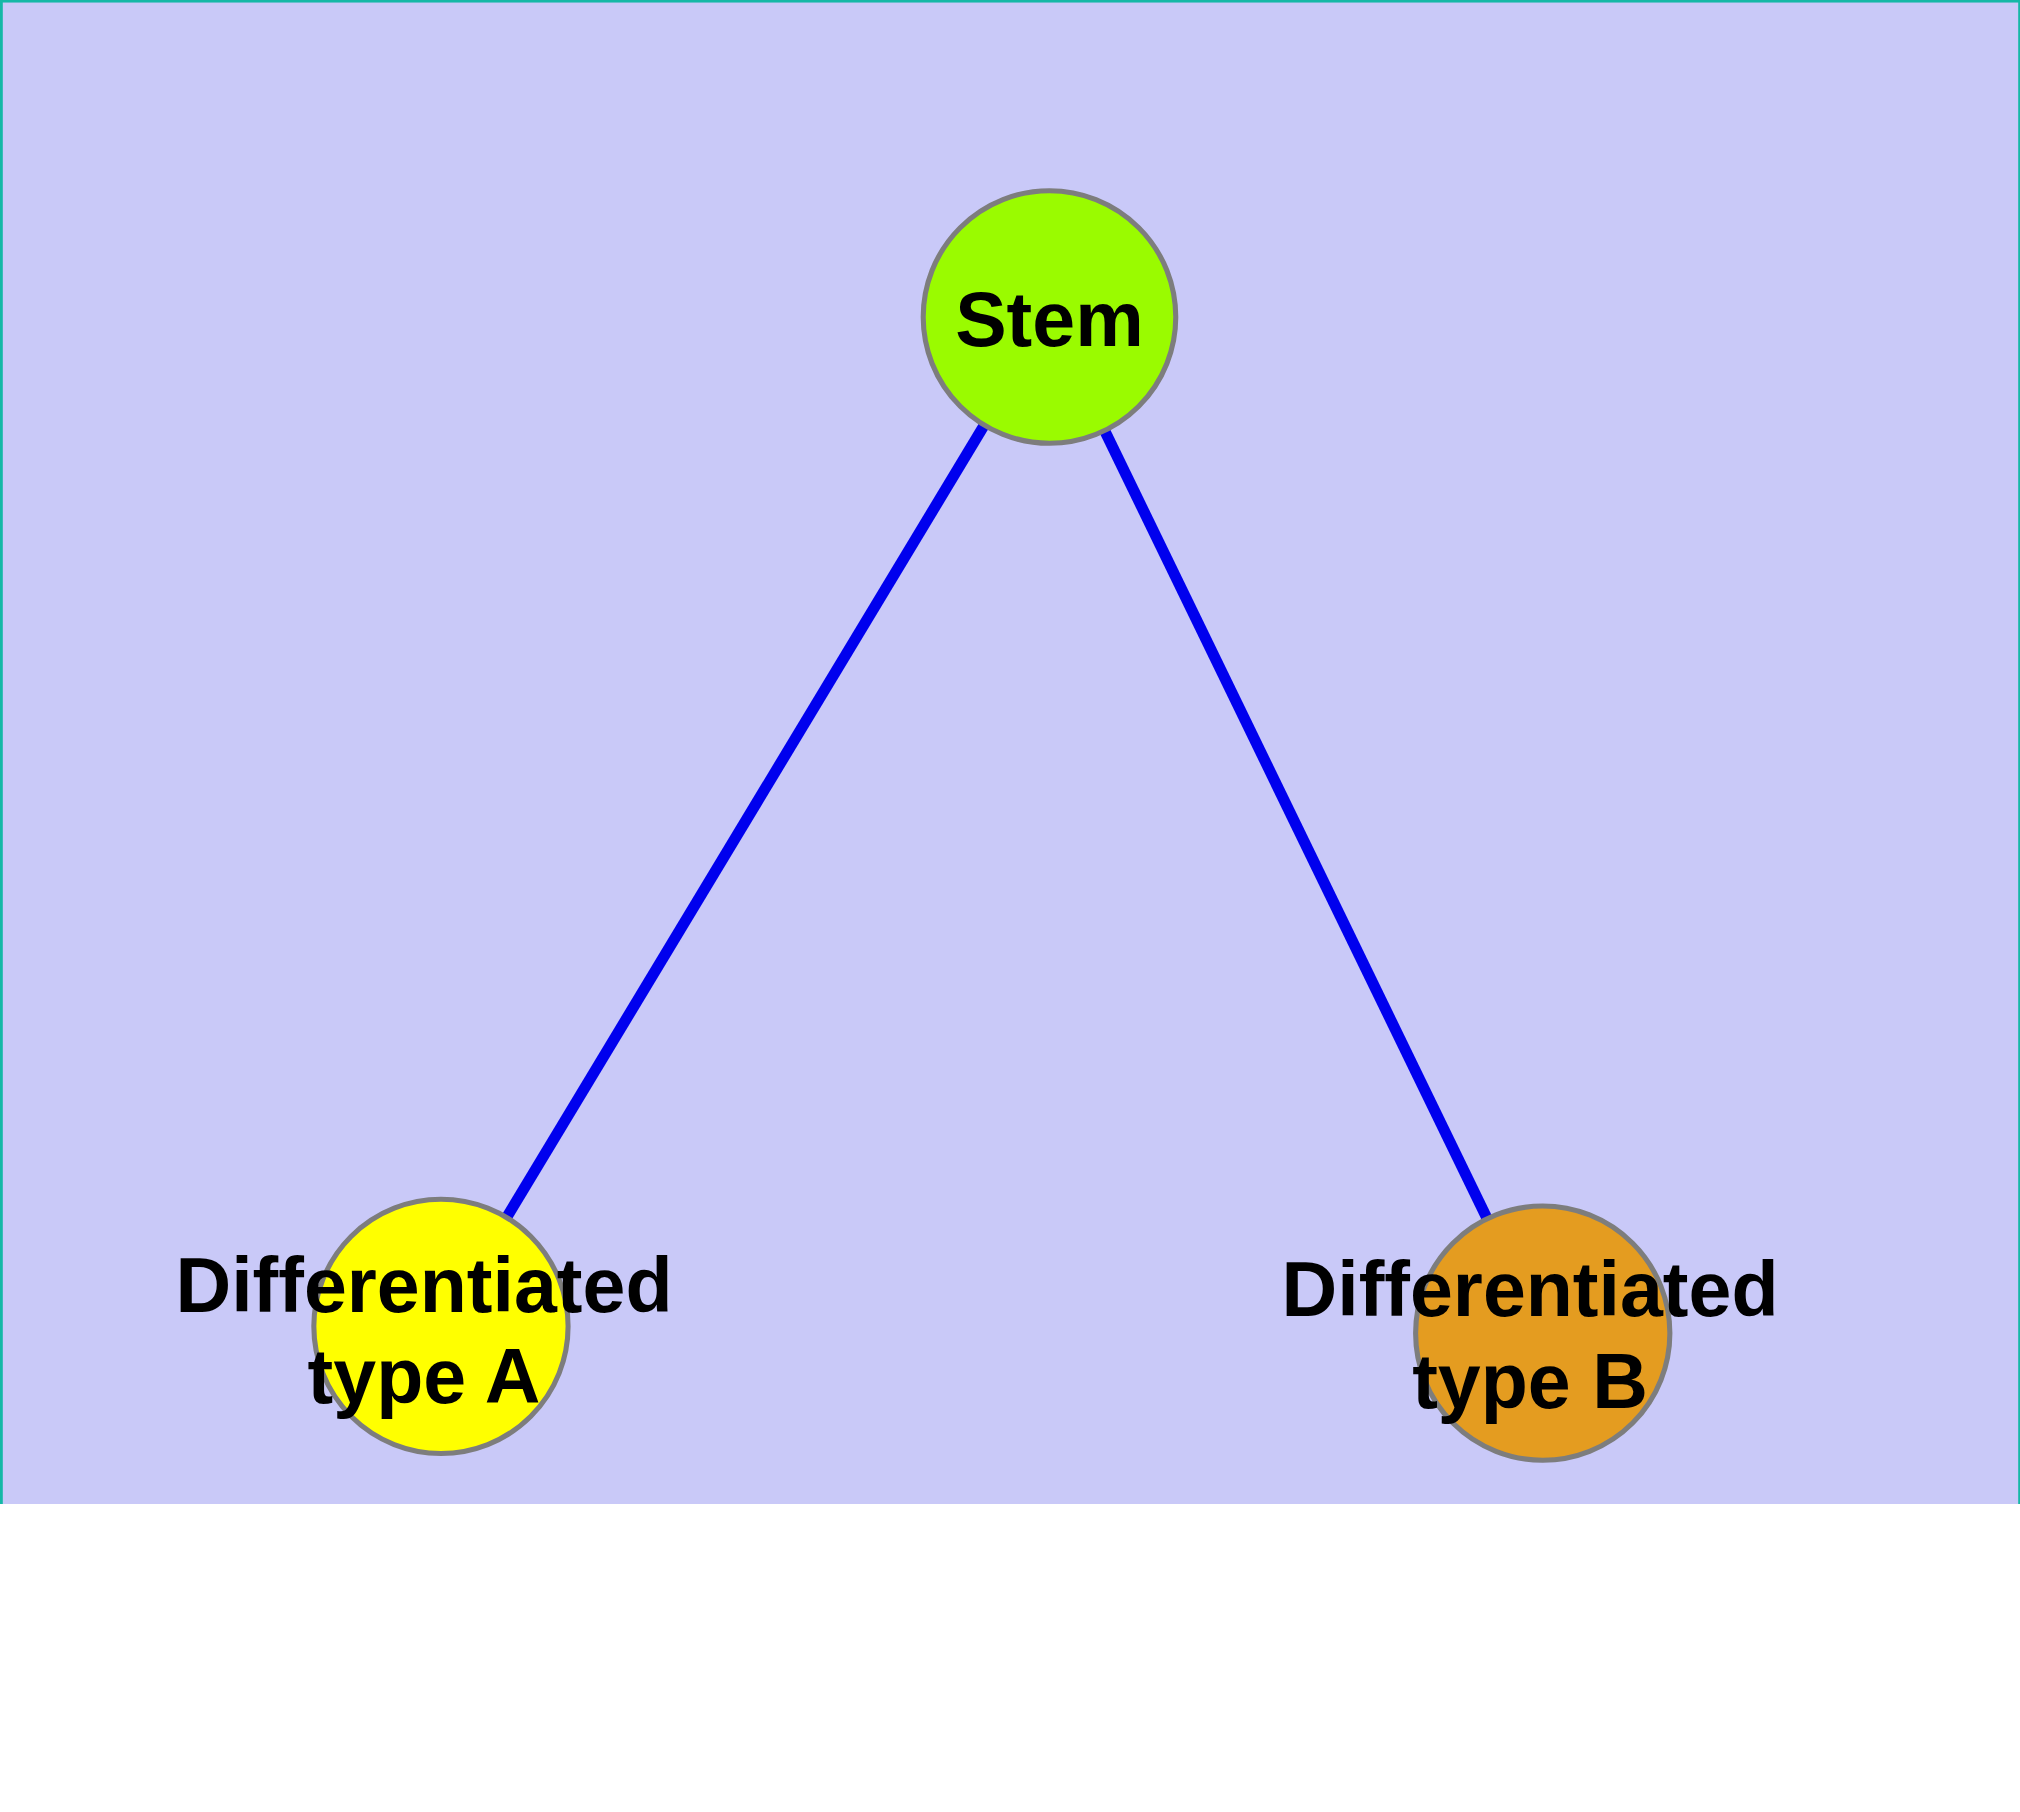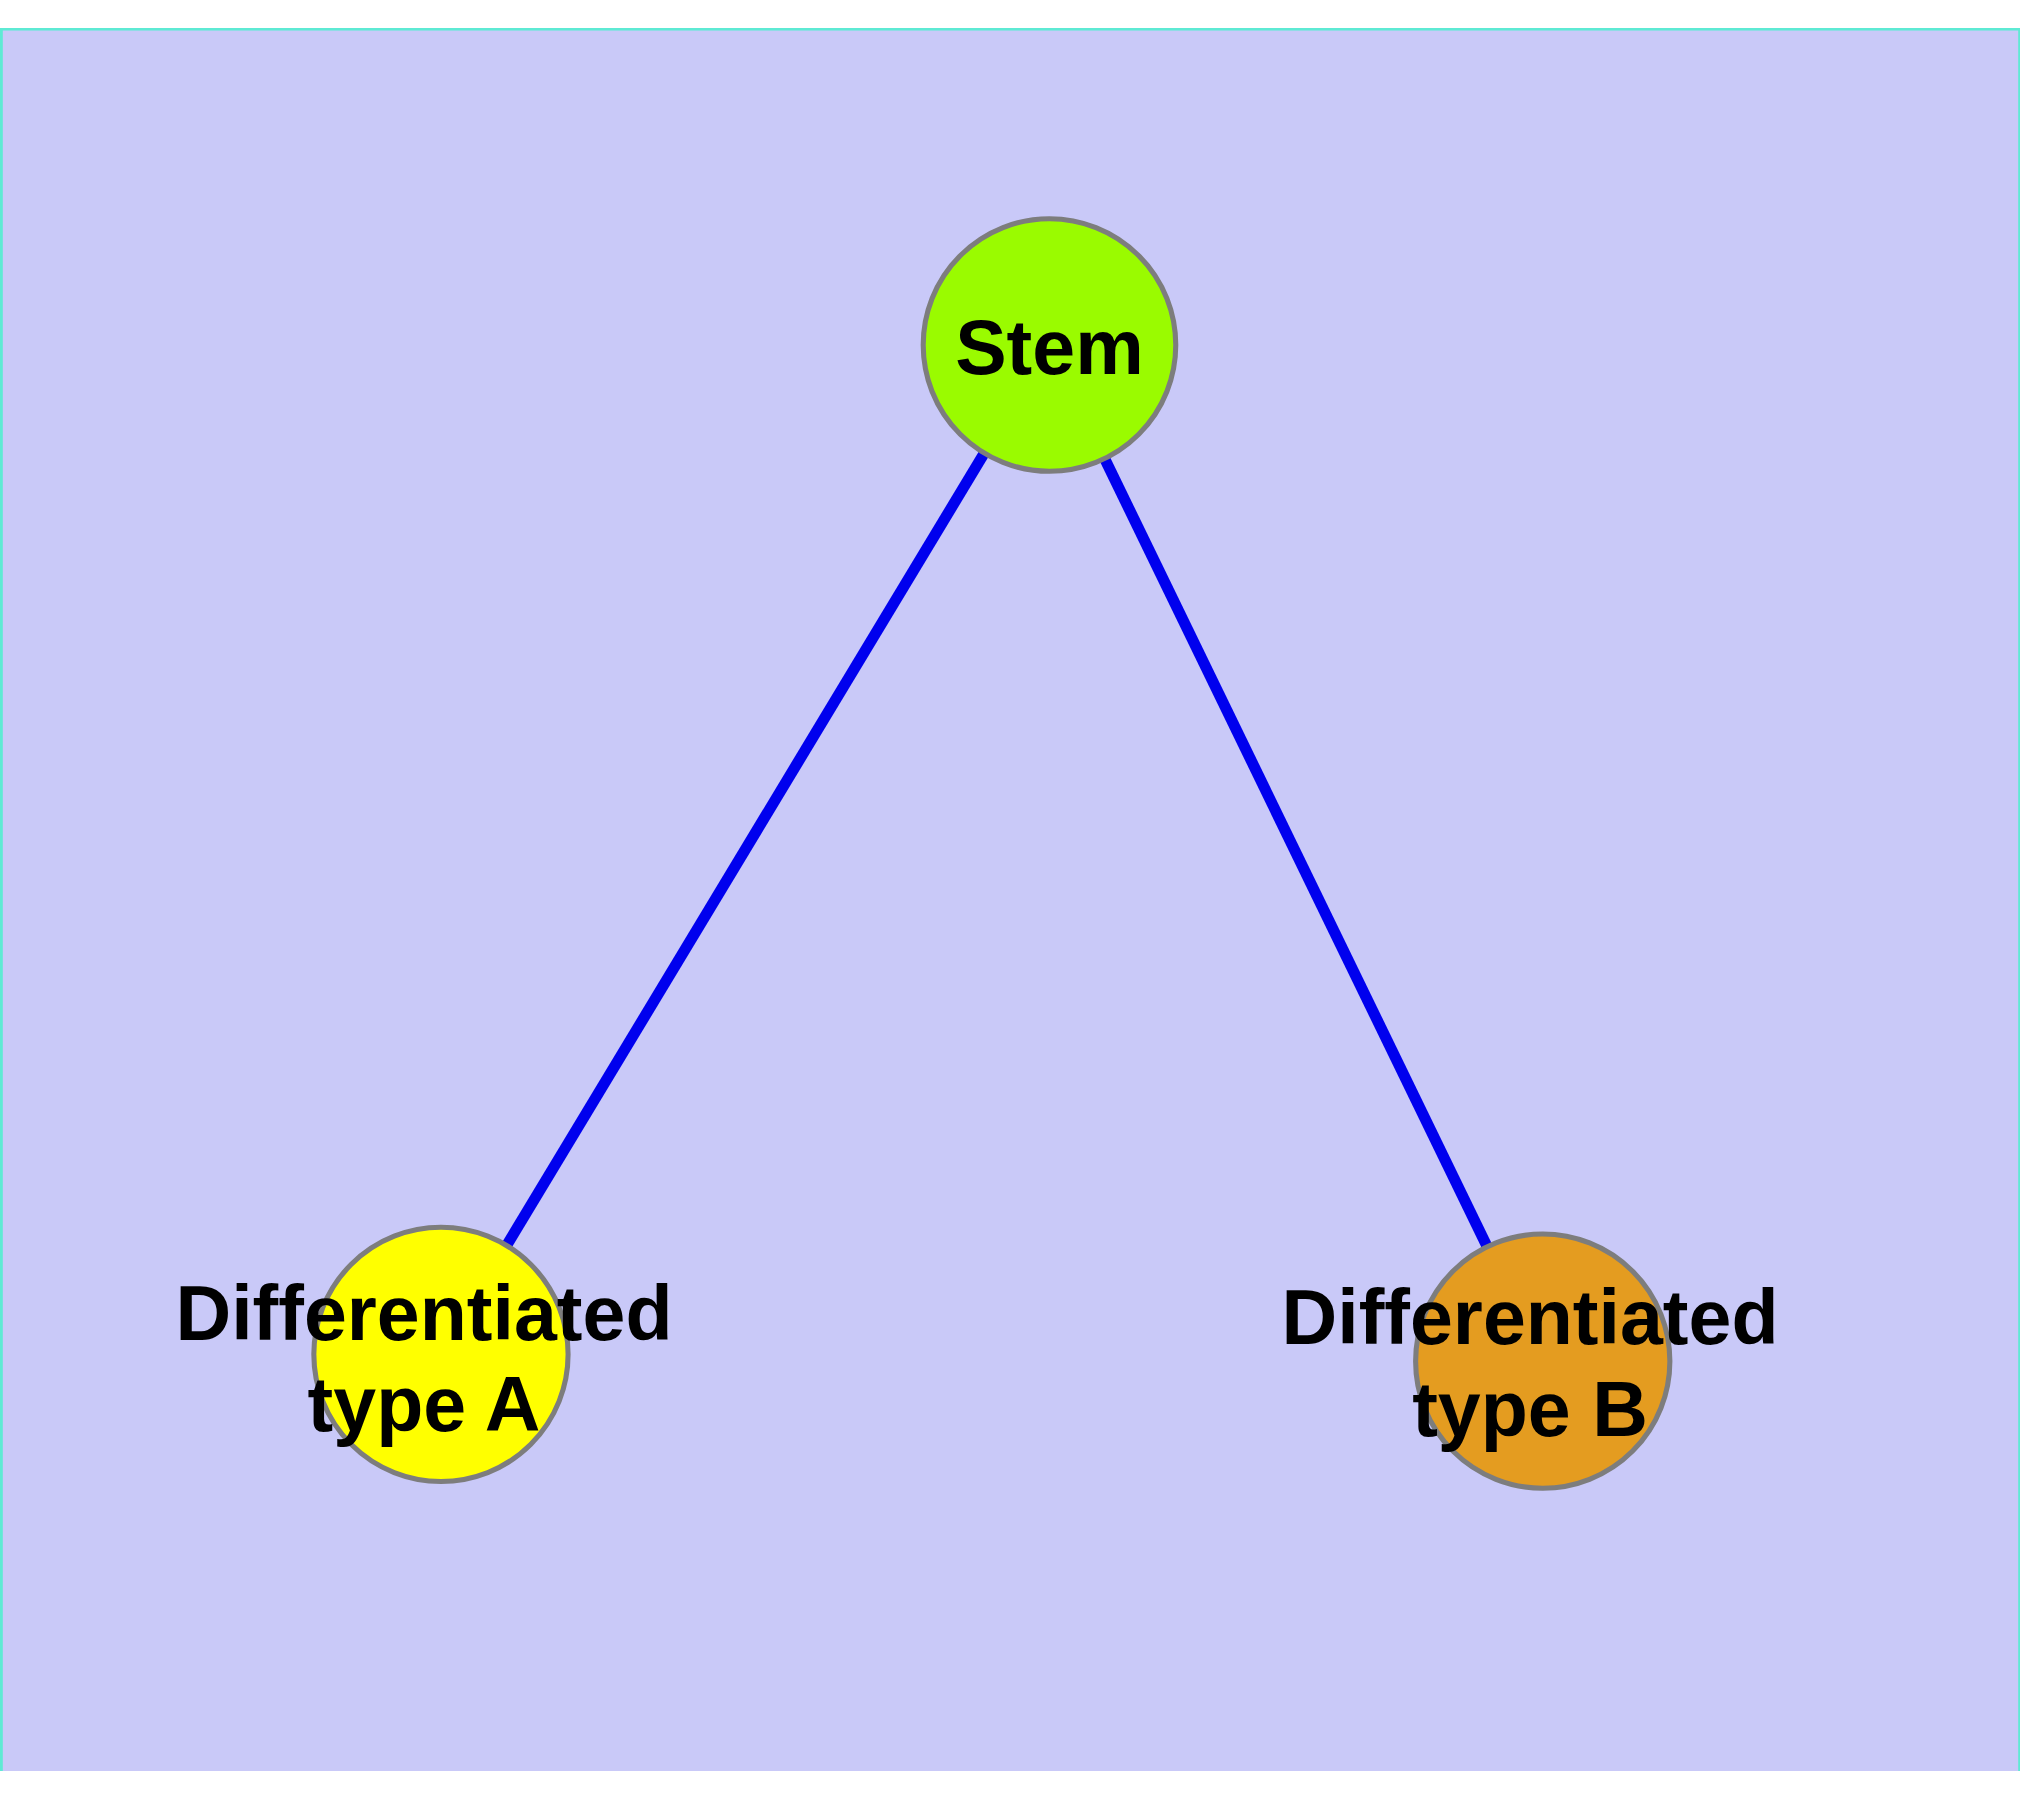--- a/index.html
+++ b/index.html
@@ -2,24 +2,23 @@
 <html style="font-size:13.6px"><head>
 <meta charset="utf-8">
 <style>
   html, body {
     margin: 0;
     padding: 0;
     background: #FFFFFF;
   }
   .stage {
     width: 2021px;
-    height: 1743px;
+    height: 1504px;
     position: relative;
-    background: #5eead4;
-    margin-top: 28px;
+    background: #14b8a6;
   }
   svg.diagram {
     display: block;
     width: 2021px;
     height: 1812px;
   }
   .edge {
     stroke-width: 13;
     stroke-linecap: butt;
     fill: none;

